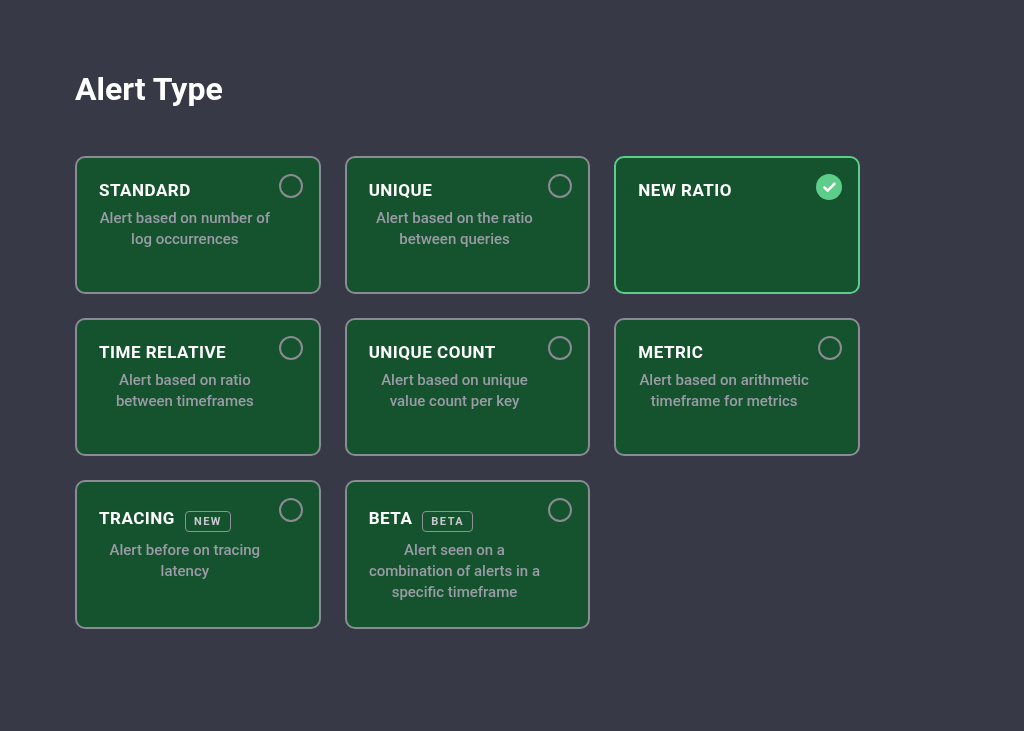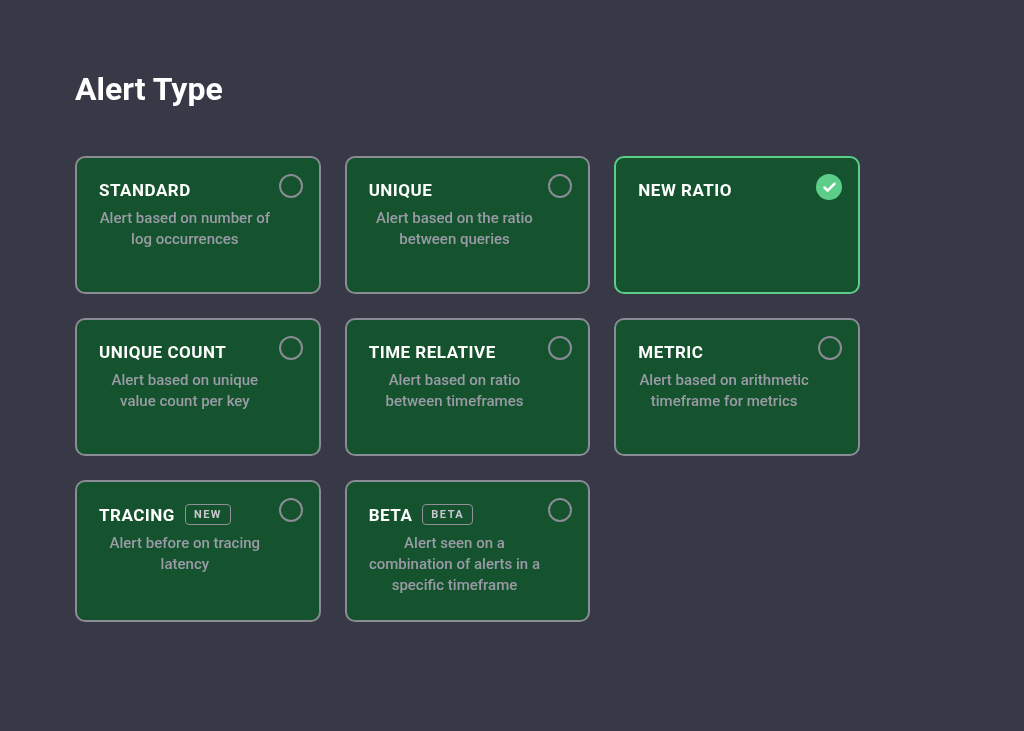--- a/index.html
+++ b/index.html
@@ -71,20 +71,21 @@
     .badge {
       display: inline-block;
       border: 1.5px solid #8f909a;
       border-radius: 4px;
       color: #c7c7cf;
       font-size: 11px;
       font-weight: 700;
       letter-spacing: 1.5px;
       padding: 3px 8px;
       text-transform: uppercase;
+      margin-top: 7px;
     }
     .radio-indicator {
       position: absolute;
       top: 16px;
       right: 16px;
       width: 24px;
       height: 24px;
       border: 2.5px solid #8a8b94;
       border-radius: 50%;
       background: transparent;
@@ -129,28 +130,28 @@
     <div class="card selected">
       <div class="card-title">NEW RATIO</div>
       <span class="check-indicator">
         <svg viewBox="0 0 24 24" fill="none" stroke="#ffffff" stroke-width="4" stroke-linecap="round" stroke-linejoin="round">
           <polyline points="20 6 9 17 4 12"></polyline>
         </svg>
       </span>
     </div>
 
     <div class="card">
-      <div class="card-title">UNIQUE COUNT</div>
-      <div class="card-desc">Alert based on unique value count per key</div>
+      <div class="card-title">TIME RELATIVE</div>
+      <div class="card-desc">Alert based on ratio between timeframes</div>
       <span class="radio-indicator"></span>
     </div>
 
     <div class="card">
-      <div class="card-title">TIME RELATIVE</div>
-      <div class="card-desc">Alert based on ratio between timeframes</div>
+      <div class="card-title">UNIQUE COUNT</div>
+      <div class="card-desc">Alert based on unique value count per key</div>
       <span class="radio-indicator"></span>
     </div>
 
     <div class="card">
       <div class="card-title">METRIC</div>
       <div class="card-desc">Alert based on arithmetic timeframe for metrics</div>
       <span class="radio-indicator"></span>
     </div>
 
     <div class="card">

